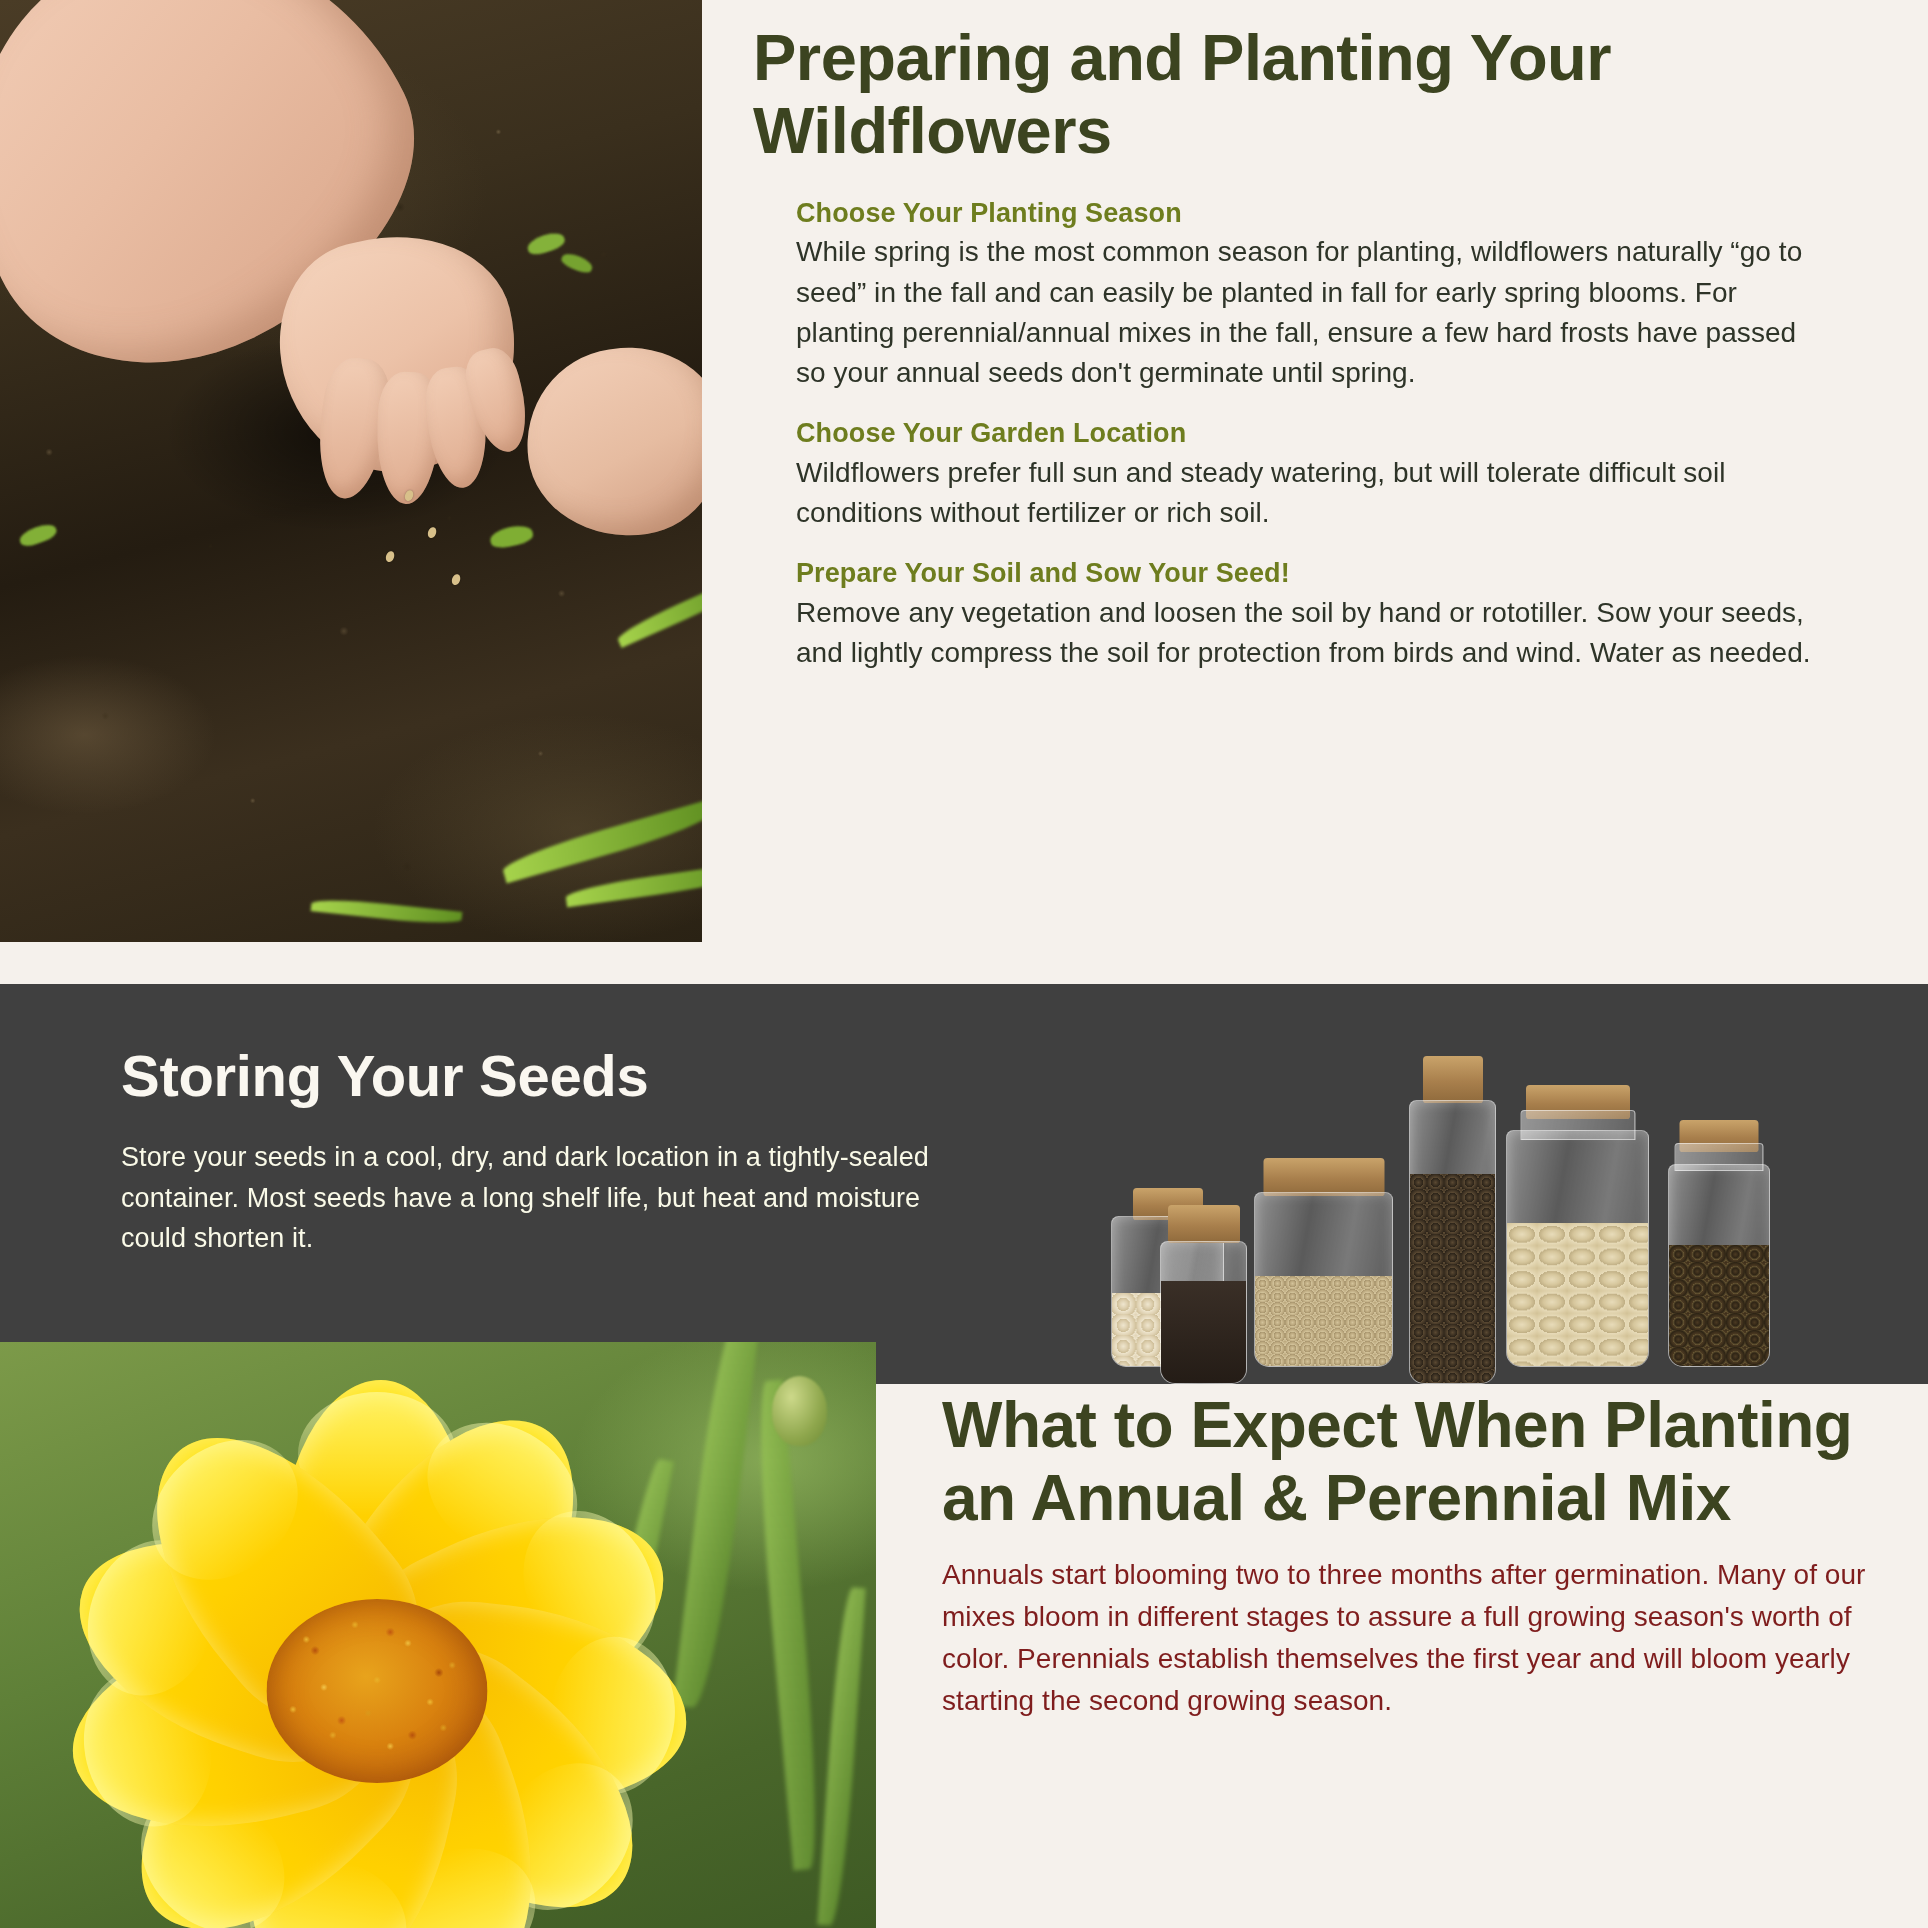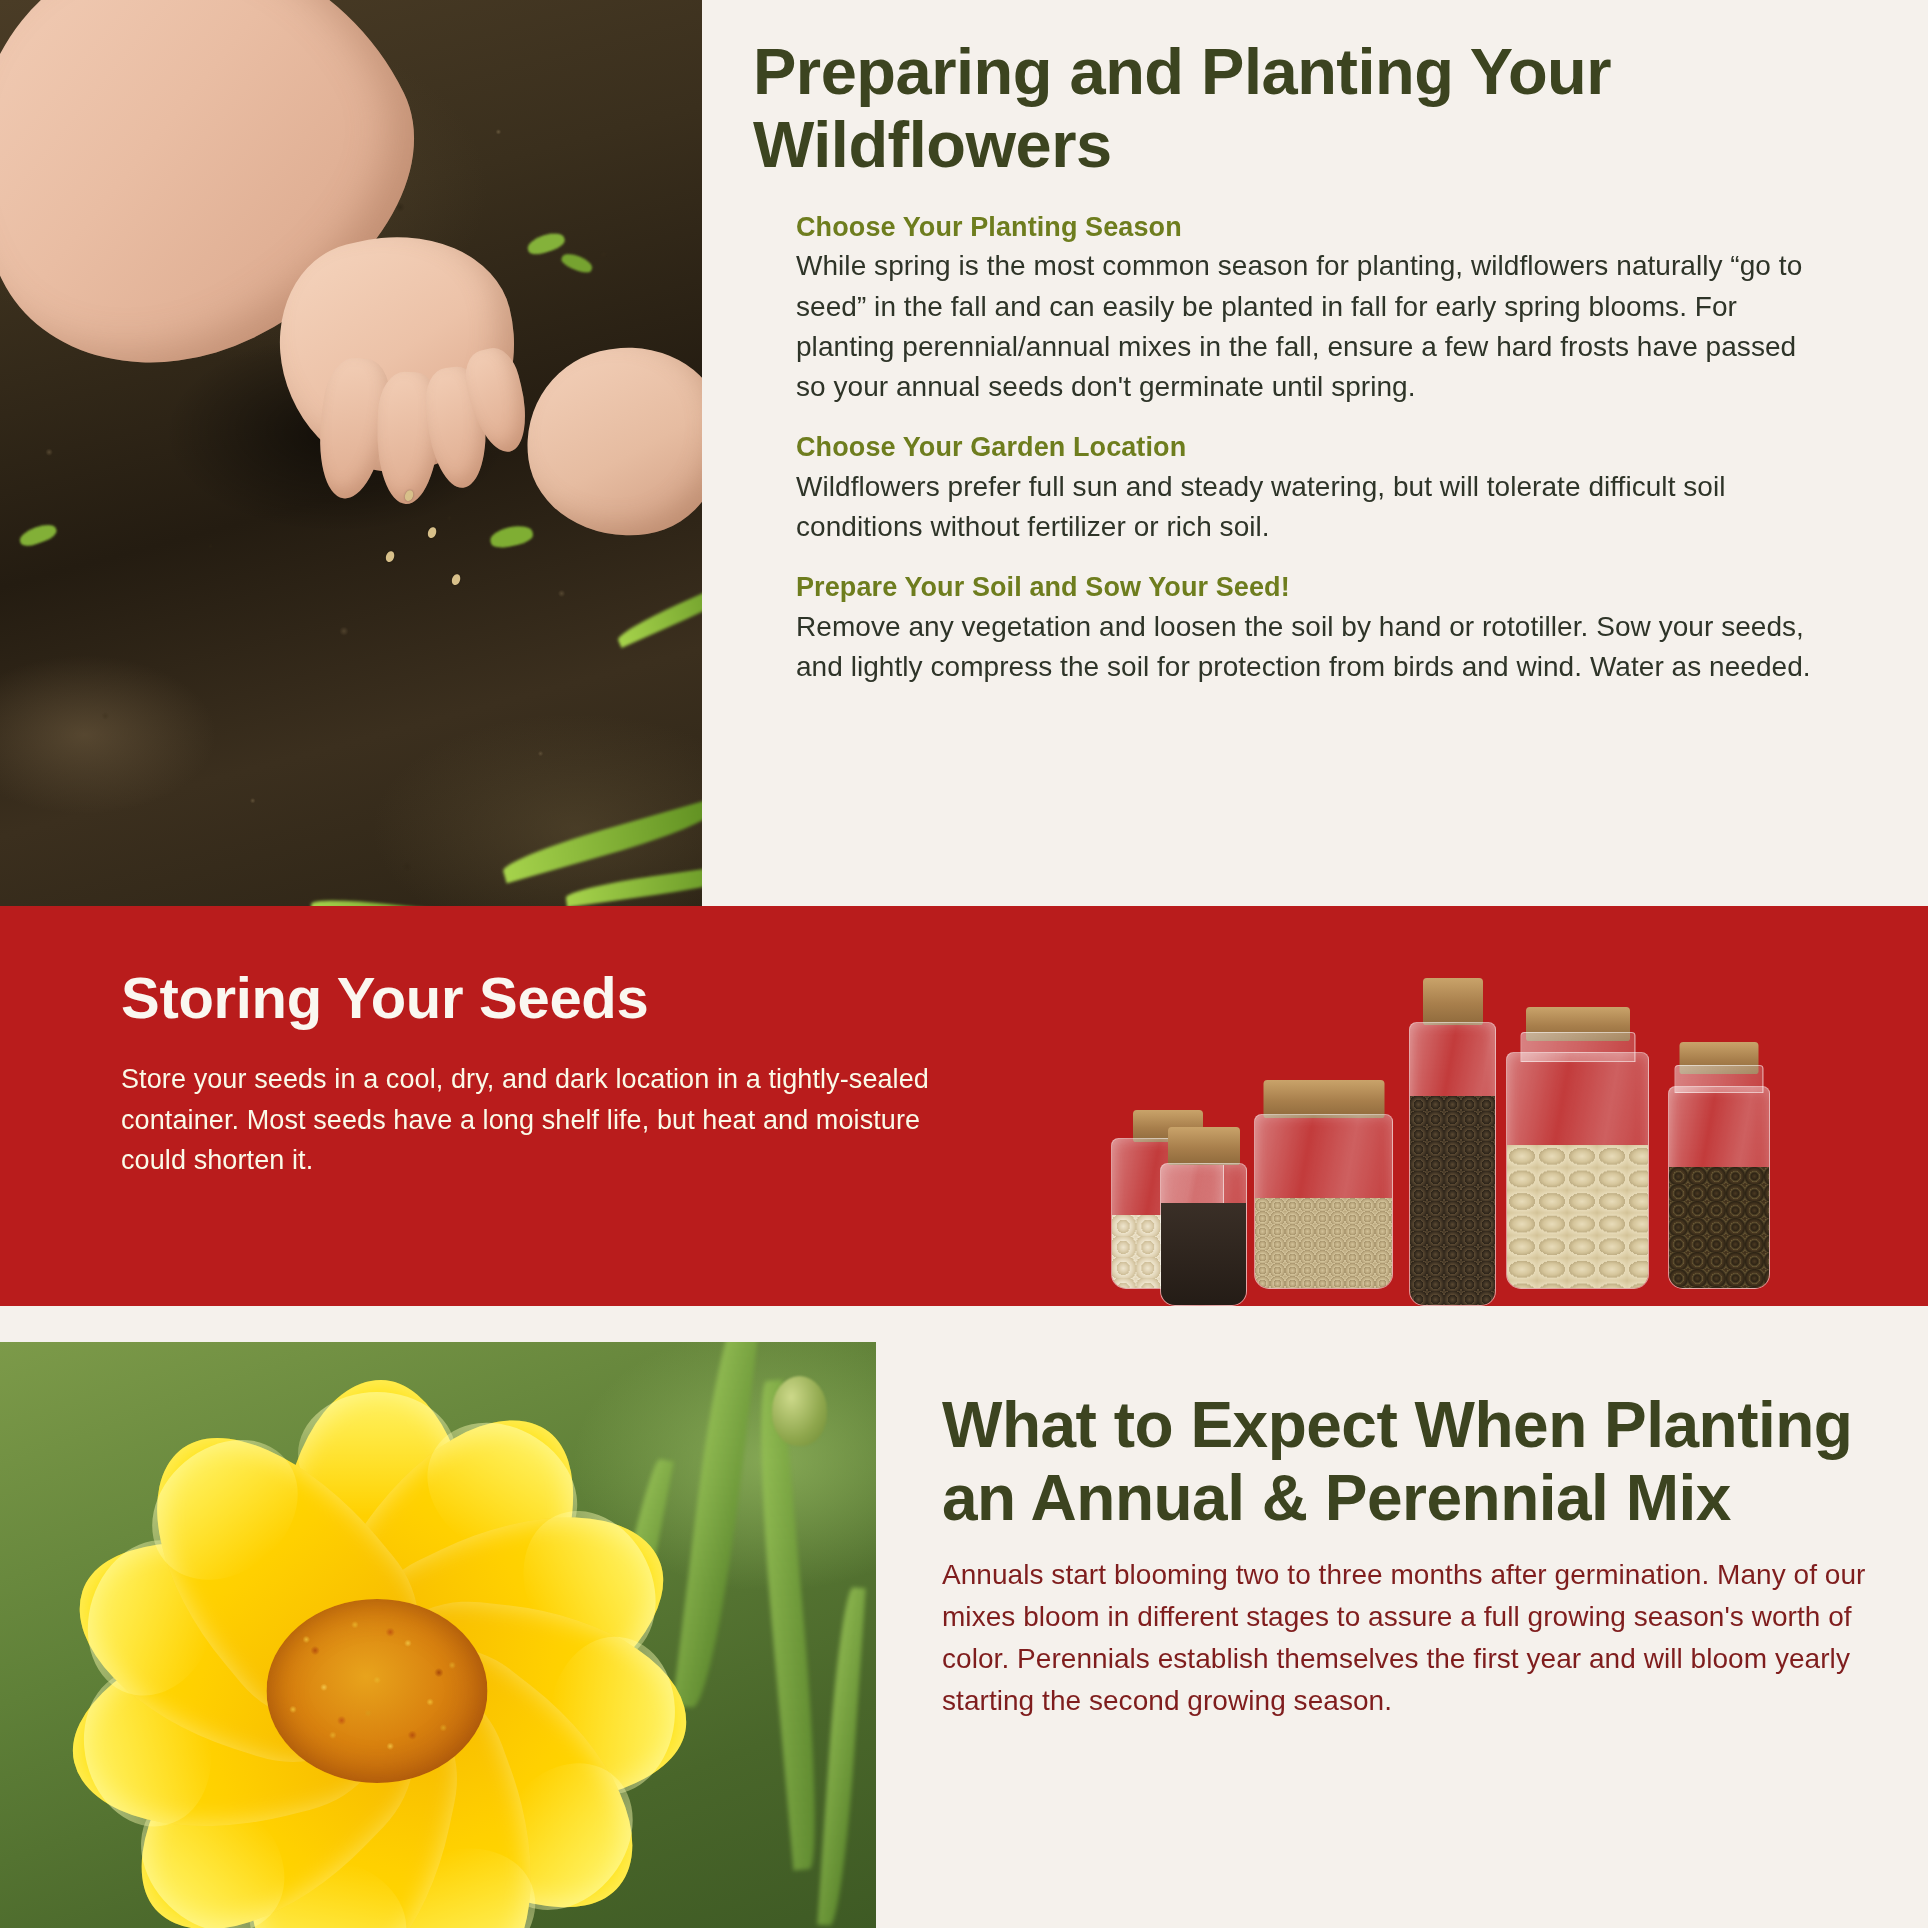--- a/index.html
+++ b/index.html
@@ -99,40 +99,40 @@
   }
   .seed {
     position:absolute; width:7.5px; height:11.3px; border-radius:50%;
     background:#d8c08a; transform:rotate(20deg);
     box-shadow:0 0 1.9px rgba(0,0,0,.35);
   }
 
   
   .top-copy {
     position:absolute; left:753px; top:0; width:1130px; height:942px;
-    padding:36px 56px 0 0;
+    padding:22px 56px 0 0;
   }
   .h1 {
     font-size:65px; line-height:1.12; font-weight:bold; color:#3C4420;
     letter-spacing:-0.5px; margin-bottom:30px;
   }
   .sub-head {
     font-size:27px; font-weight:bold; color:#6E7D1E; letter-spacing:0.1px;
     margin-bottom:3.8px;
   }
   .body-copy {
     font-size:28px; line-height:1.44; color:#2E3428; letter-spacing:0.05px;
   }
   .block { margin-bottom:24.5px;margin-left:43px; }
   .block:last-child { margin-bottom:0; }
 
   
   .green-band {
-    position:absolute; left:0; top:906px; width:1928px; height:400px;
-    background:#b91c1c; overflow:hidden;
+    position:absolute; left:0; top:984px; width:1928px; height:400px;
+    background:#404040; overflow:hidden;
   }
   .band-copy { position:absolute; left:121px; top:58px; width:847px; }
   .h2 {
     font-size:58px; font-weight:bold; color:#FAF7F0; letter-spacing:-0.3px;
     margin-bottom:28px;
   }
   .band-text {
     font-size:27px; line-height:1.5; color:#FAFAE8; letter-spacing:0.1px;
     max-width:829px;
   }

